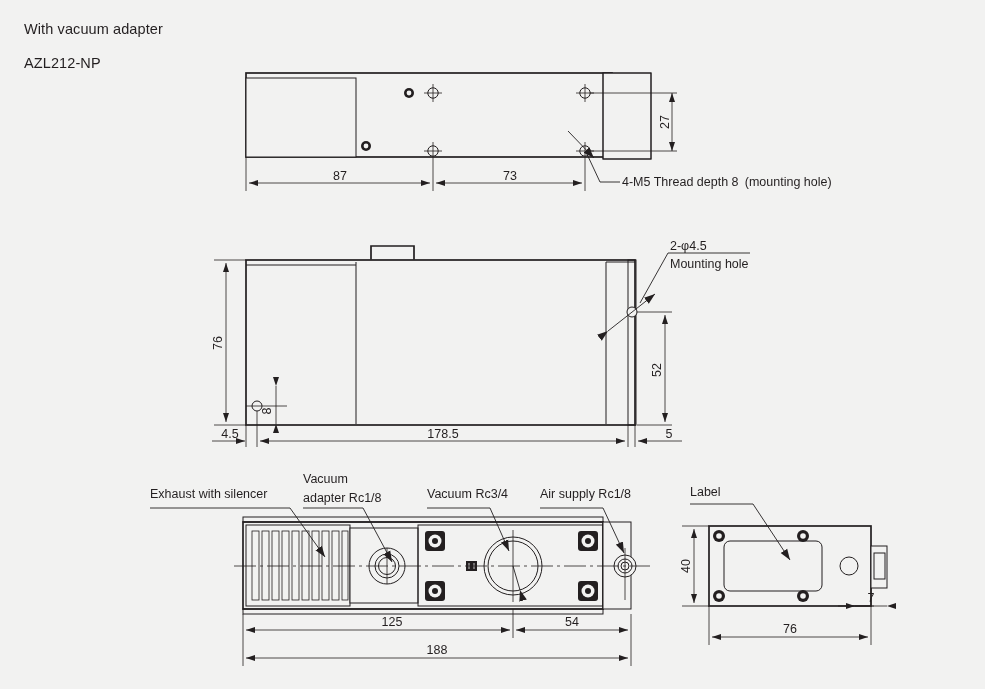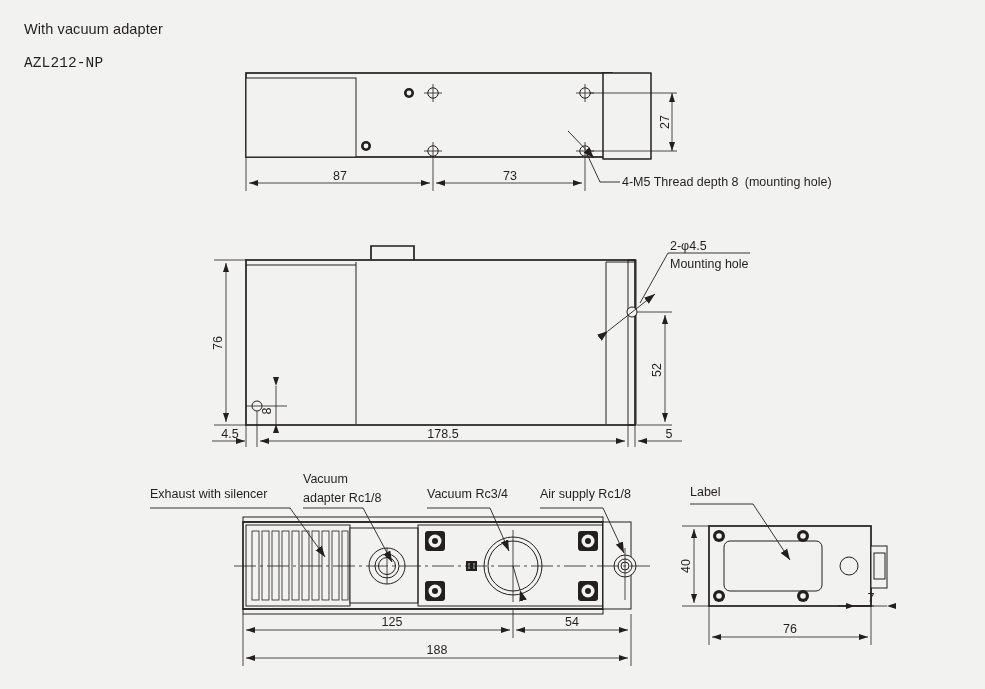--- a/index.html
+++ b/index.html
@@ -7,21 +7,21 @@
     width:985px;height:689px;
     background:#f2f2f1;
     font-family:"Liberation Sans", sans-serif;
     color:#1a1a1a;
     overflow:hidden;
     position:relative;
   }
   #stage{position:absolute;left:0;top:0;width:827px;height:689px;}
   .hdr{position:absolute;font-size:14.5px;color:#231f20;letter-spacing:.1px;white-space:nowrap;}
   #t1{left:24px;top:21px;}
-  #t2{left:24px;top:55px;font-family:Liberation Mono, monospace;}
+  #t2{left:24px;top:55px;}
   svg{position:absolute;left:0;top:0;}
   text{font-family:"Liberation Sans", sans-serif;fill:#231f20;}
   .dim{font-size:12.5px;}
   .note{font-size:12.5px;}
   .lbl{font-size:12.5px;}
   .body-ln{stroke:#231f20;stroke-width:1.7;fill:none;}
   .thin{stroke:#231f20;stroke-width:1;fill:none;}
   .vthin{stroke:#231f20;stroke-width:.8;fill:none;}
   .ext{stroke:#231f20;stroke-width:.8;fill:none;}
   .ctr{stroke:#231f20;stroke-width:.8;fill:none;stroke-dasharray:22 4 3 4;}

